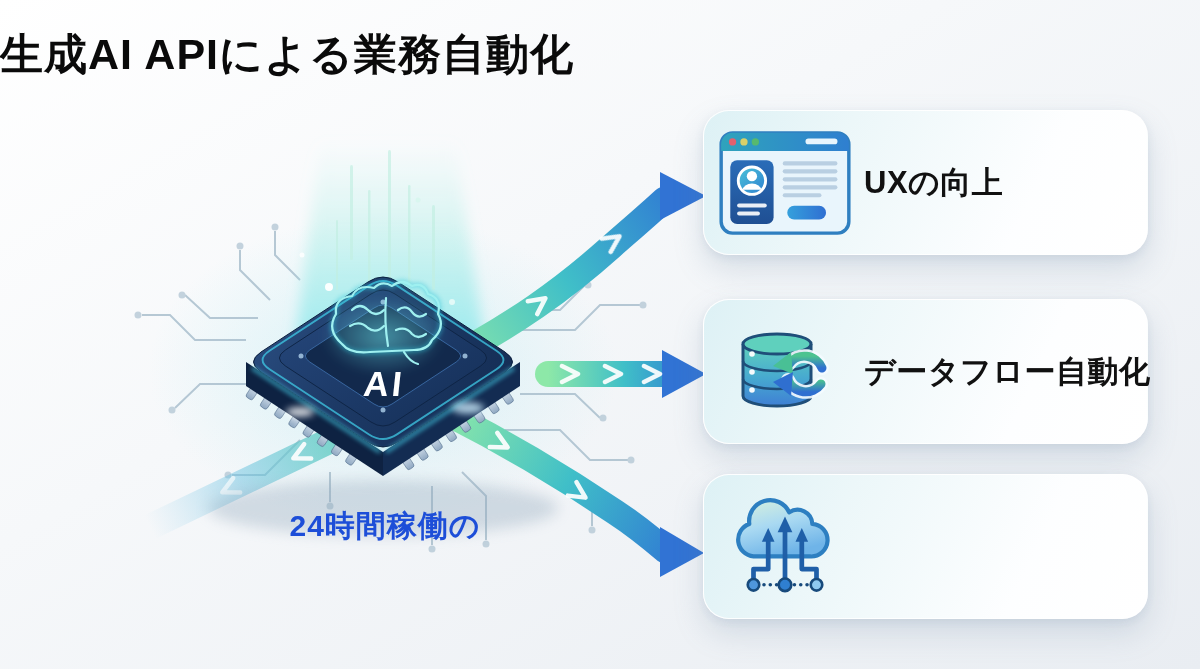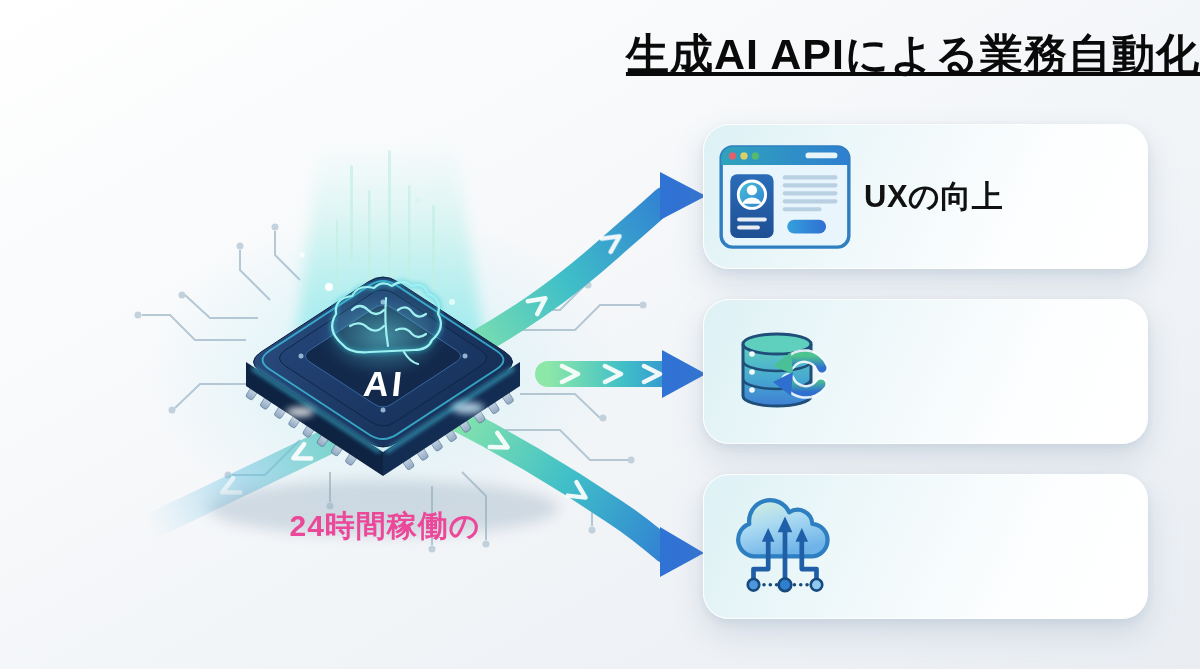--- a/index.html
+++ b/index.html
@@ -5,27 +5,27 @@
   html,body{margin:0;padding:0;}
   body{
     width:1200px;height:669px;overflow:hidden;
     font-family:"Liberation Sans","DejaVu Sans",sans-serif;
     background:linear-gradient(150deg,#ffffff 0%,#f6f8fa 40%,#e9edf2 100%);
     position:relative;
   }
   .stage{position:absolute;inset:0;width:1200px;height:669px;}
   .title{
     position:absolute;top:26px;left:0;width:100%;
-    text-align:right;font-size:43px;font-weight:800;color:#0a0a0a;
-    letter-spacing:1px;z-index:3;text-decoration:underline;
+    text-align:left;font-size:43px;font-weight:800;color:#0a0a0a;
+    letter-spacing:1px;z-index:3;
   }
   .svg-layer{position:absolute;left:0;top:0;z-index:1;}
   .caption{
     position:absolute;left:205px;top:505px;width:360px;z-index:2;
-    text-align:center;font-size:30px;font-weight:700;color:#ec4899;
+    text-align:center;font-size:30px;font-weight:700;color:#1d4ed8;
     line-height:1.37;letter-spacing:1px;
   }
   .card{
     position:absolute;left:703px;width:445px;height:145px;
     border-radius:26px;z-index:2;
     background:linear-gradient(115deg,#ddf1f5 0%,#ecf7f9 30%,#fdfeff 72%,#ffffff 100%);
     border:1px solid rgba(255,255,255,0.9);
     box-shadow:0 14px 30px rgba(110,135,165,0.22),0 3px 8px rgba(110,135,165,0.12);
     display:flex;align-items:center;padding:0 16px 0 10px;gap:8px;box-sizing:border-box;
   }
@@ -248,21 +248,21 @@
       </g>
 
       <text transform="translate(383,396) skewX(-6)" x="0" y="0" text-anchor="middle" font-size="35" font-weight="bold" fill="#ffffff" letter-spacing="3">AI</text>
     </g>
   </svg>
 
   <div class="caption">
     <div>24時間稼働の</div>
   </div>
 
-  <div class="card" style="top:124px;">
+  <div class="card" style="top:110px;">
     <div class="card-icon">
       <svg width="140" height="114" viewBox="0 0 120 100">
         <defs>
           <linearGradient id="topbarG" x1="0" y1="0" x2="1" y2="0">
             <stop offset="0%" stop-color="#2fa3bc"></stop>
               <stop offset="100%" stop-color="#2f7fd0"></stop>
           </linearGradient>
           <linearGradient id="panelG" x1="0" y1="0" x2="0" y2="1">
             <stop offset="0%" stop-color="#2a6cb8"></stop>
               <stop offset="100%" stop-color="#1f4f93"></stop>
@@ -325,20 +325,21 @@
         <g>
           <path d="M64,42 A19,19 0 0 1 97,46" fill="none" stroke="#f4fbff" stroke-width="14" stroke-linecap="round" opacity="0.9"></path>
           <path d="M96,62 A19,19 0 0 1 63,58" fill="none" stroke="#f4fbff" stroke-width="14" stroke-linecap="round" opacity="0.9"></path>
           <path d="M64,42 A19,19 0 0 1 97,46" fill="none" stroke="url(#syncG)" stroke-width="9" stroke-linecap="round"></path>
           <path d="M96,62 A19,19 0 0 1 63,58" fill="none" stroke="url(#syncG)" stroke-width="9" stroke-linecap="round"></path>
           <polygon points="48,44 66,30 68,52" fill="#49c095"></polygon>
           <polygon points="48,60 68,50 66,74" fill="#2f6fd0"></polygon>
         </g>
       </svg>
     </div>
+    <div class="card-label">データフロー自動化</div>
   </div>
 
   <div class="card" style="top:474px;">
     <div class="card-icon">
       <svg width="126" height="116" viewBox="0 0 120 110">
         <defs>
           <linearGradient id="cloudG" x1="0" y1="0" x2="0.4" y2="1">
             <stop offset="0%" stop-color="#d9f2dc"></stop>
               <stop offset="50%" stop-color="#a9d9f2"></stop>
               <stop offset="100%" stop-color="#6fb4e8"></stop>

